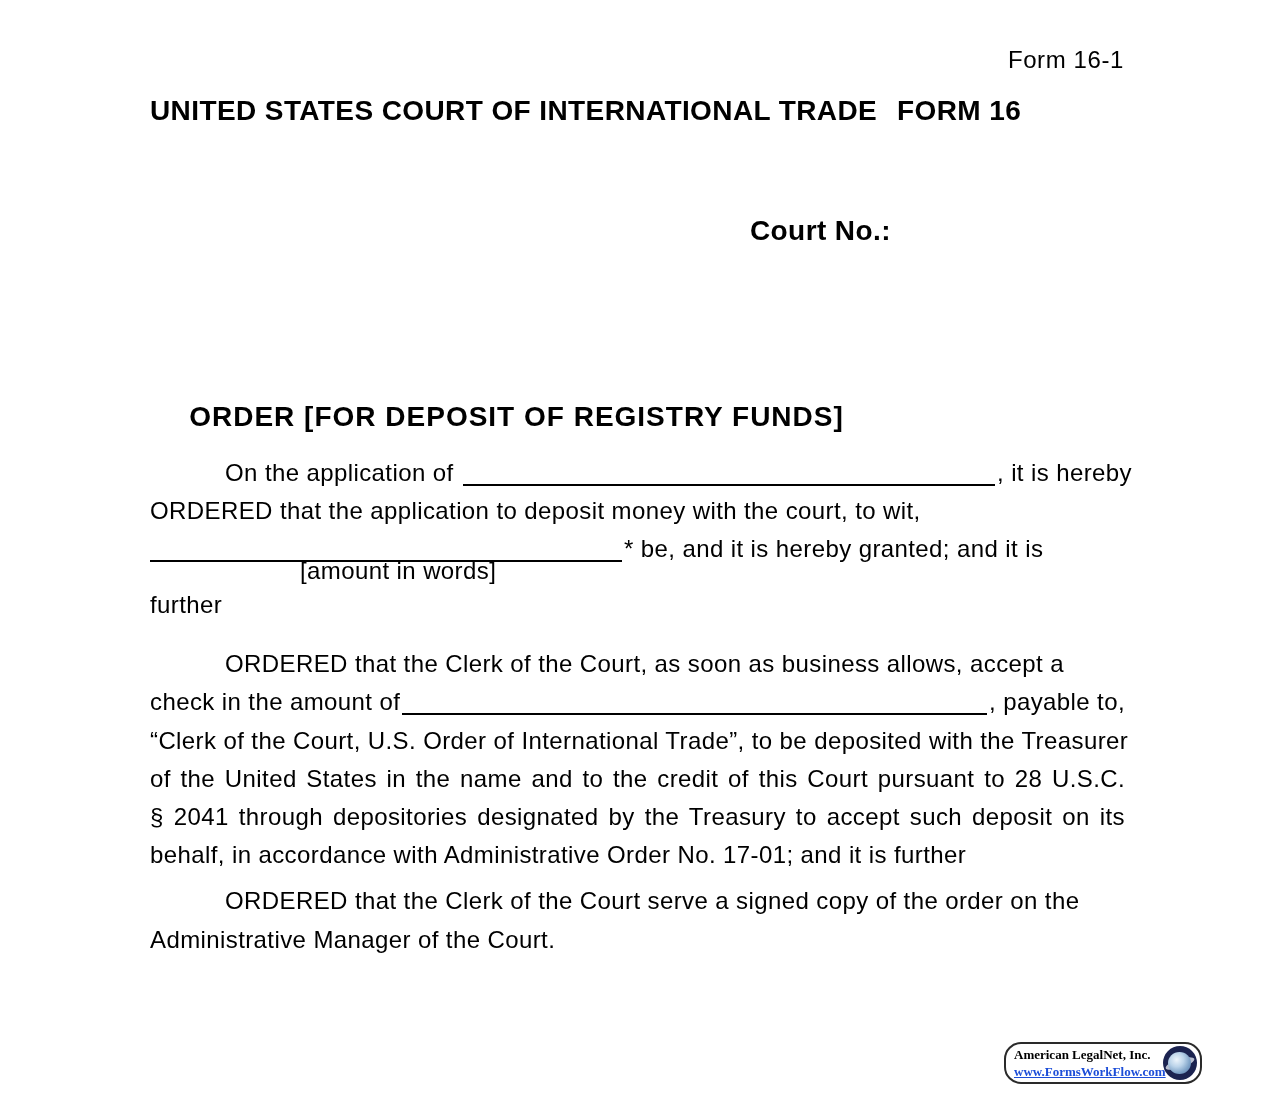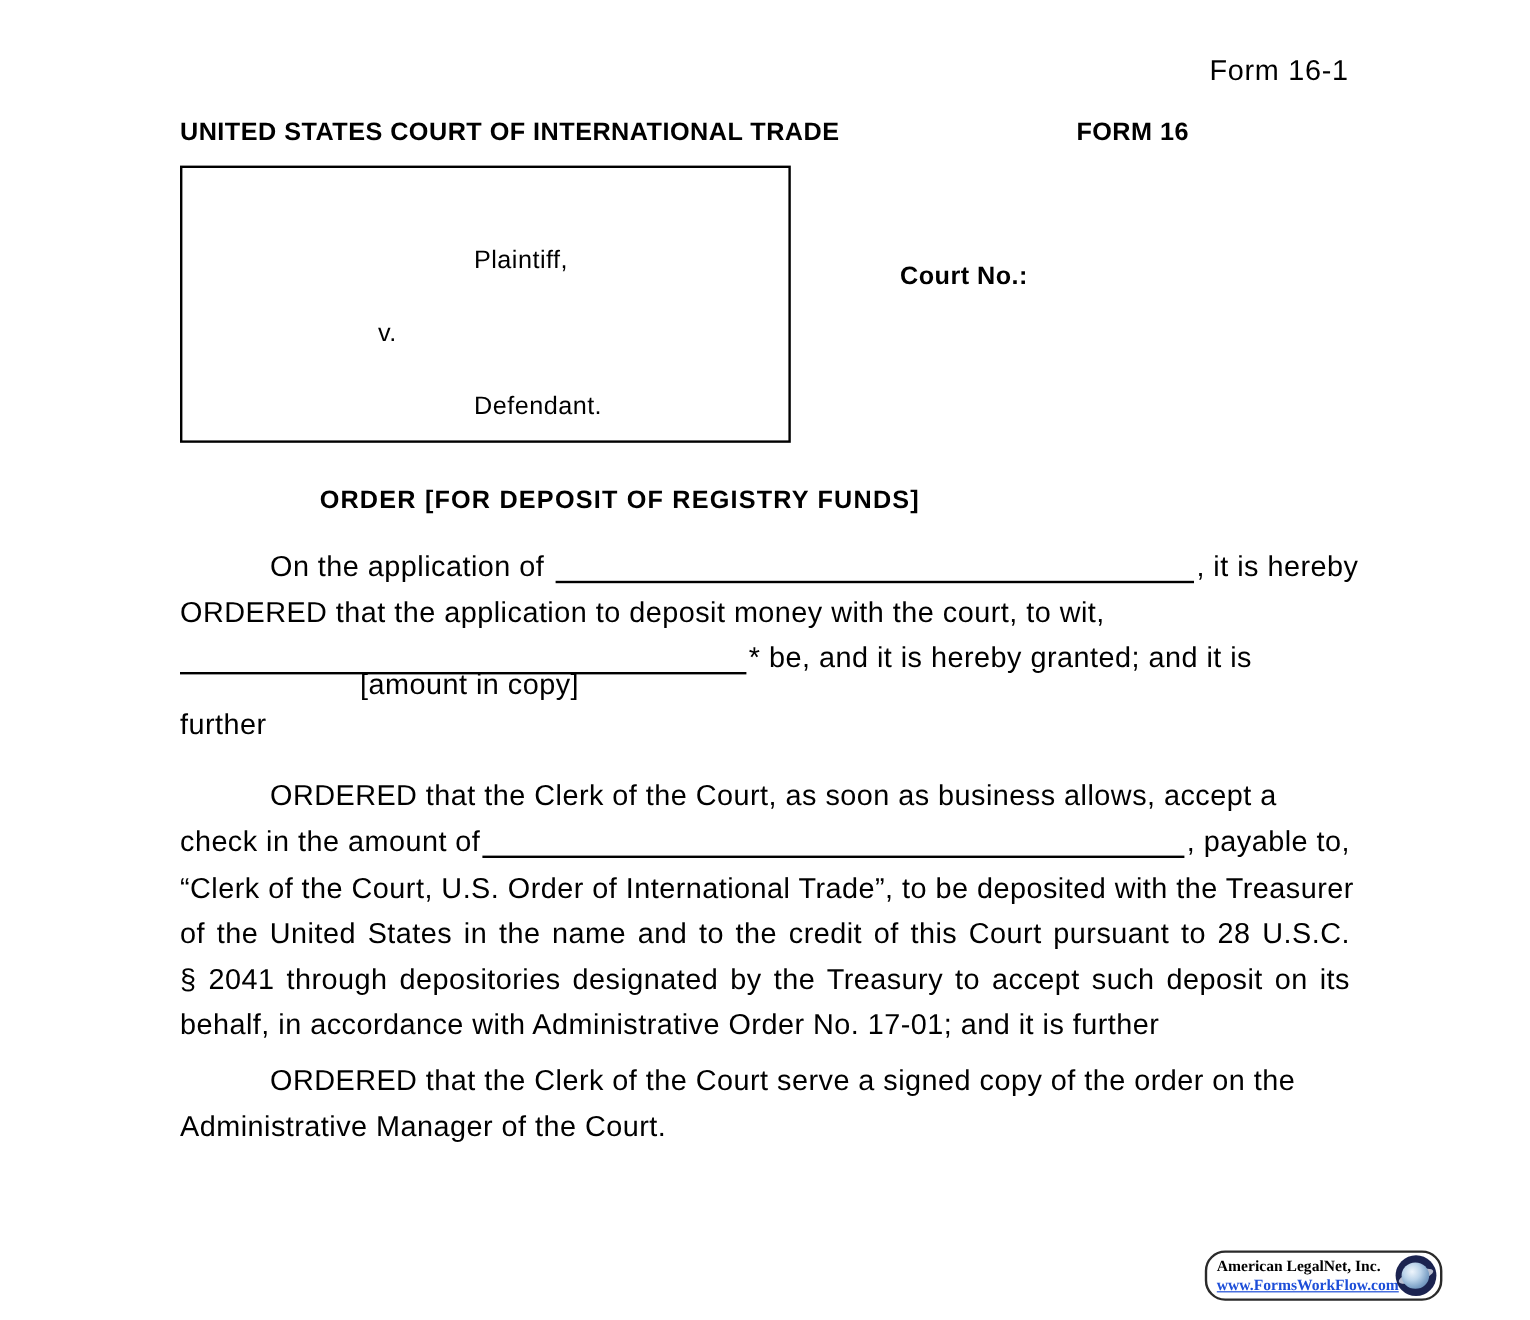--- a/index.html
+++ b/index.html
@@ -4,21 +4,21 @@
 <style>
   html,body{margin:0;padding:0;background:#ffffff;}
   .page{
     position:relative;
     width:1275px;height:1100px;
     background:#ffffff;
     color:#000;
     font-family:"Liberation Sans", sans-serif;
     overflow:hidden;
   }
-  .t{font-size:21px;letter-spacing:0.4px;line-height:30px;}
+  .t{font-size:28px;letter-spacing:0.4px;line-height:30px;}
   .b{font-weight:bold;}
   .abs{position:absolute;}
   .nowrap{white-space:nowrap;}
 
   
   .form-ref{top:46px;right:151px;font-size:24px;letter-spacing:0.6px;}
 
   
   .hdr-court{left:150px;top:96px;}
   .hdr-form{left:897px;top:96px;}
@@ -102,41 +102,36 @@
 </head>
 <body>
 
 <div class="page">
 
   <div class="abs form-ref">Form 16-1</div>
 
   <div class="abs t b hdr-court nowrap">UNITED STATES COURT OF INTERNATIONAL TRADE</div>
   <div class="abs t b hdr-form nowrap">FORM 16</div>
 
-  <div class="abs caption-box">
-    <div class="abs t cap-plaintiff nowrap">Plaintiff,</div>
-    <div class="abs t cap-v nowrap">v.</div>
-    <div class="abs t cap-defendant nowrap">Defendant.</div>
-  </div>
 
   <div class="abs t b court-no nowrap">Court No.:</div>
 
   <div class="abs t b order-title nowrap">ORDER [FOR DEPOSIT OF REGISTRY FUNDS]</div>
 
   <div class="line flexline indent l-p1l1">
     <span class="seg">On the application of </span>
     <span class="fill"></span>
     <span class="seg">, it is hereby</span>
   </div>
   <div class="line nowrap l-p1l2">ORDERED that the application to deposit money with the court, to wit,</div>
   <div class="line flexline l-p1l3">
     <span class="fill fixed"></span>
     <span class="seg">* be, and it is hereby granted; and it is</span>
   </div>
-  <div class="line nowrap l-p1l4">[amount in copy]</div>
+  <div class="line nowrap l-p1l4">[amount in words]</div>
   <div class="line nowrap l-p1l5">further</div>
 
   <div class="line nowrap indent l-p2l1">ORDERED that the Clerk of the Court, as soon as business allows, accept a</div>
   <div class="line flexline l-p2l2">
     <span class="seg">check in the amount of</span>
     <span class="fill"></span>
     <span class="seg">, payable to,</span>
   </div>
   <div class="line nowrap just l-p2l3">“Clerk of the Court, U.S. Order of International Trade”, to be deposited with the Treasurer</div>
   <div class="line just l-p2l4">of the United States in the name and to the credit of this Court pursuant to 28 U.S.C.</div>

